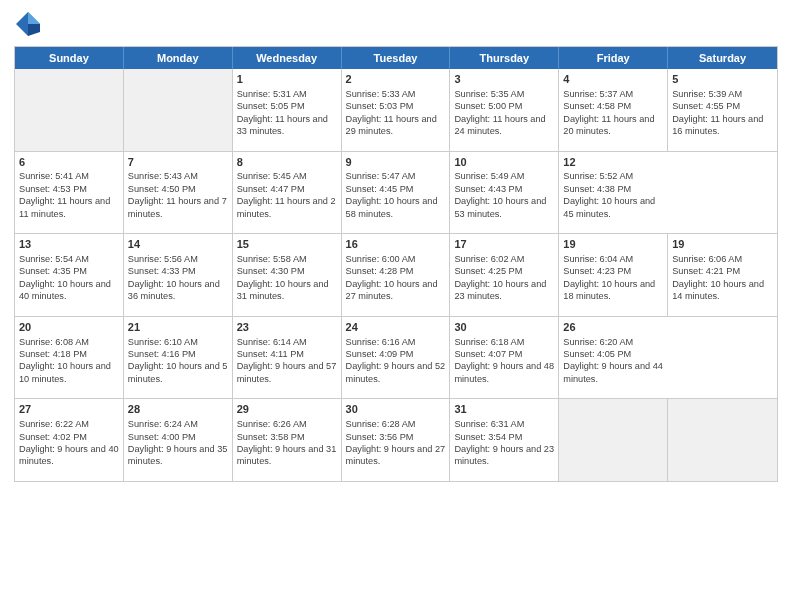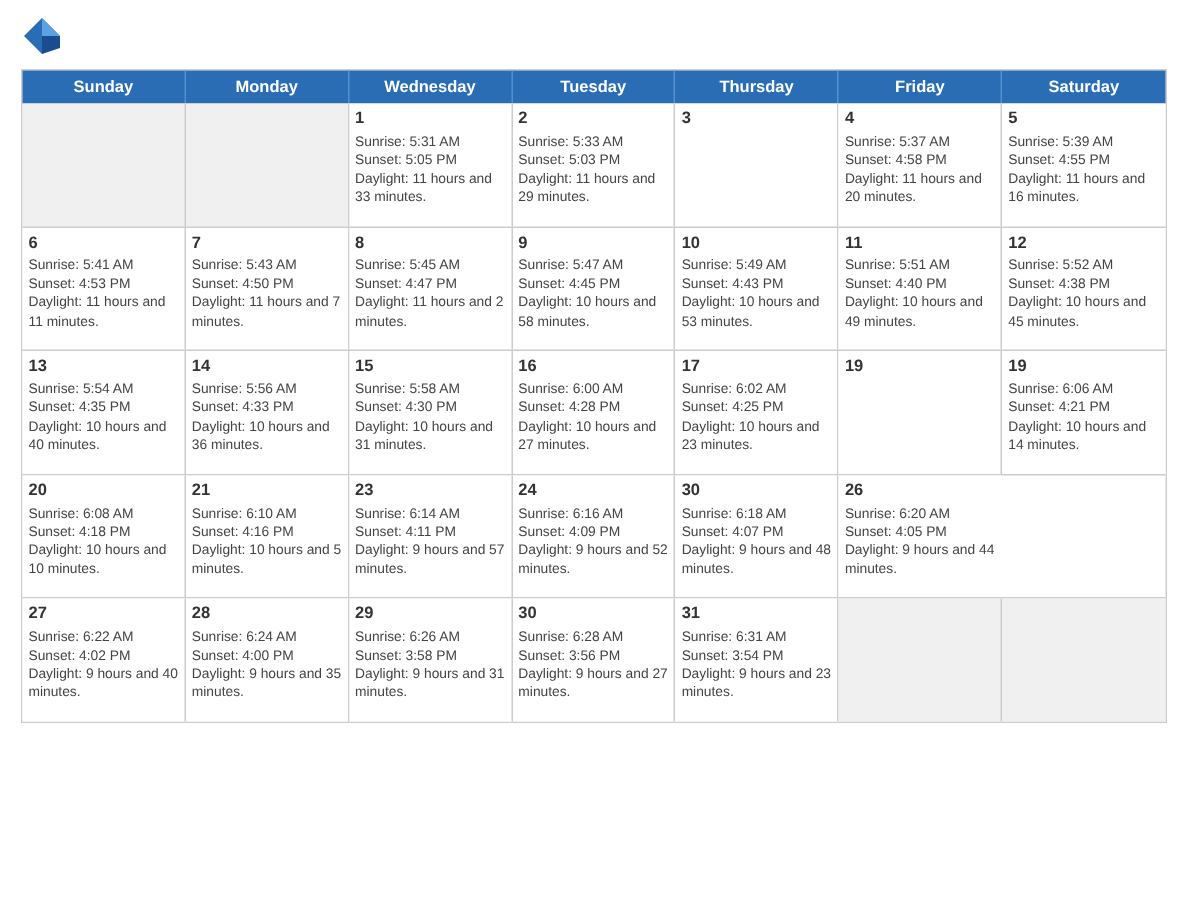--- a/index.html
+++ b/index.html
@@ -157,20 +157,21 @@
           <div class="cal-cell">
             <span class="day-num">1</span>
             <div class="cell-text">Sunrise: 5:31 AM<br>Sunset: 5:05 PM<br>Daylight: 11 hours and 33 minutes.</div>
           </div>
           <div class="cal-cell">
             <span class="day-num">2</span>
             <div class="cell-text">Sunrise: 5:33 AM<br>Sunset: 5:03 PM<br>Daylight: 11 hours and 29 minutes.</div>
           </div>
           <div class="cal-cell">
             <span class="day-num">3</span>
+            <div class="cell-text">Sunrise: 5:35 AM<br>Sunset: 5:00 PM<br>Daylight: 11 hours and 24 minutes.</div>
           </div>
           <div class="cal-cell">
             <span class="day-num">4</span>
             <div class="cell-text">Sunrise: 5:37 AM<br>Sunset: 4:58 PM<br>Daylight: 11 hours and 20 minutes.</div>
           </div>
           <div class="cal-cell">
             <span class="day-num">5</span>
             <div class="cell-text">Sunrise: 5:39 AM<br>Sunset: 4:55 PM<br>Daylight: 11 hours and 16 minutes.</div>
           </div>
         </div>
@@ -189,24 +190,20 @@
           </div>
           <div class="cal-cell">
             <span class="day-num">9</span>
             <div class="cell-text">Sunrise: 5:47 AM<br>Sunset: 4:45 PM<br>Daylight: 10 hours and 58 minutes.</div>
           </div>
           <div class="cal-cell">
             <span class="day-num">10</span>
             <div class="cell-text">Sunrise: 5:49 AM<br>Sunset: 4:43 PM<br>Daylight: 10 hours and 53 minutes.</div>
           </div>
           <div class="cal-cell">
-            <span class="day-num">11</span>
-            <div class="cell-text">Sunrise: 5:51 AM<br>Sunset: 4:40 PM<br>Daylight: 10 hours and 49 minutes.</div>
-          </div>
-          <div class="cal-cell">
             <span class="day-num">12</span>
             <div class="cell-text">Sunrise: 5:52 AM<br>Sunset: 4:38 PM<br>Daylight: 10 hours and 45 minutes.</div>
           </div>
         </div>
         <div class="cal-row">
           <div class="cal-cell">
             <span class="day-num">13</span>
             <div class="cell-text">Sunrise: 5:54 AM<br>Sunset: 4:35 PM<br>Daylight: 10 hours and 40 minutes.</div>
           </div>
           <div class="cal-cell">
@@ -220,20 +217,21 @@
           <div class="cal-cell">
             <span class="day-num">16</span>
             <div class="cell-text">Sunrise: 6:00 AM<br>Sunset: 4:28 PM<br>Daylight: 10 hours and 27 minutes.</div>
           </div>
           <div class="cal-cell">
             <span class="day-num">17</span>
             <div class="cell-text">Sunrise: 6:02 AM<br>Sunset: 4:25 PM<br>Daylight: 10 hours and 23 minutes.</div>
           </div>
           <div class="cal-cell">
             <span class="day-num">19</span>
+            <div class="cell-text">Sunrise: 6:04 AM<br>Sunset: 4:23 PM<br>Daylight: 10 hours and 18 minutes.</div>
           </div>
           <div class="cal-cell">
             <span class="day-num">19</span>
             <div class="cell-text">Sunrise: 6:06 AM<br>Sunset: 4:21 PM<br>Daylight: 10 hours and 14 minutes.</div>
           </div>
         </div>
         <div class="cal-row">
           <div class="cal-cell">
             <span class="day-num">20</span>
             <div class="cell-text">Sunrise: 6:08 AM<br>Sunset: 4:18 PM<br>Daylight: 10 hours and 10 minutes.</div>

